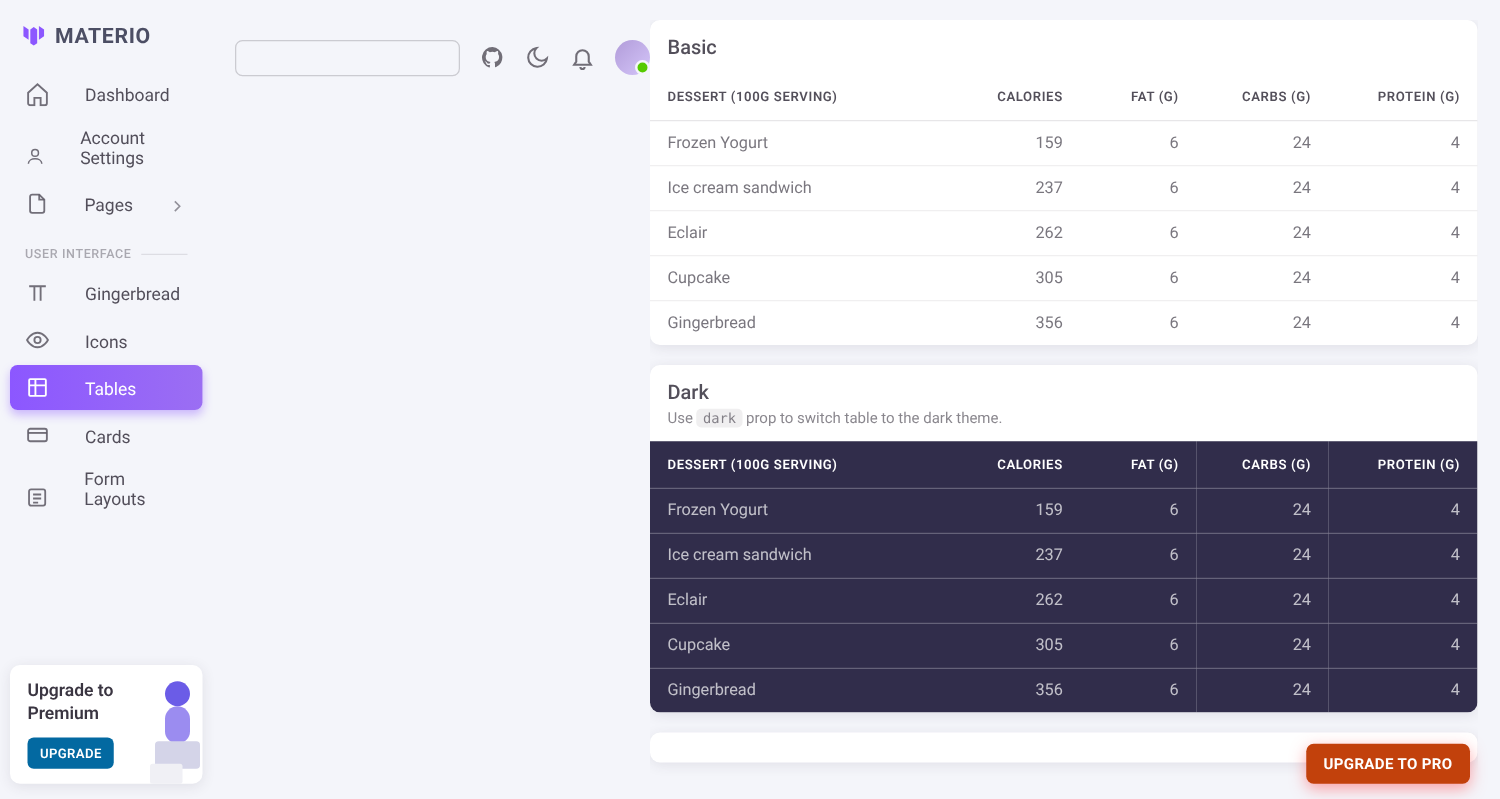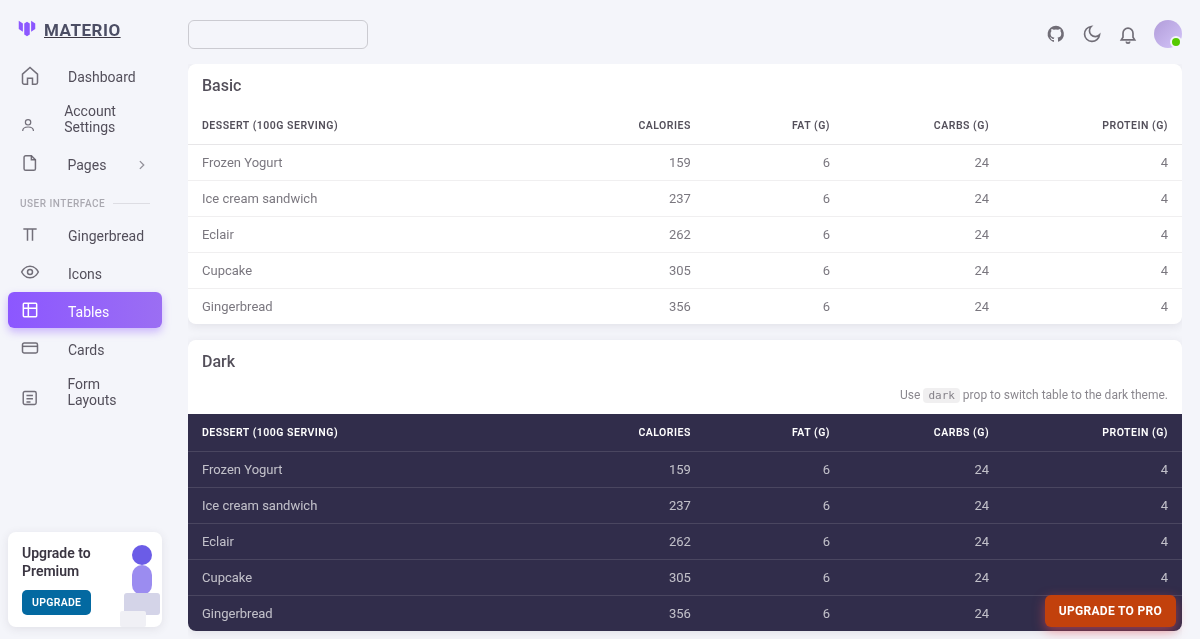--- a/index.html
+++ b/index.html
@@ -1,46 +1,46 @@
 <!DOCTYPE html>
 <html><head>
 <meta charset="utf-8">
 <style>
 * { box-sizing: border-box; margin: 0; padding: 0; }
 body { font-family: -apple-system, BlinkMacSystemFont, "Segoe UI", Roboto, sans-serif; background: #f4f5fa; color: #3a3541; width: 1200px; height: 639px; overflow: hidden; }
 .app { display: flex; width: 100%; height: 100%; }
 .sidebar { width: 170px; flex-shrink: 0; padding: 12px 8px; display: flex; flex-direction: column; position: relative; }
-.logo-wrap { display: flex; align-items: flex-end; gap: 6px; padding: 6px 8px 16px; text-decoration: underline; }
+.logo-wrap { display: flex; align-items: center; gap: 6px; padding: 6px 8px 16px; }
 .logo-icon { width: 22px; height: 22px; }
 .logo-text { font-size: 17px; font-weight: 700; letter-spacing: 0.5px; color: #4c4e64; }
 .nav-item { display: flex; align-items: flex-end; gap: 28px; padding: 8px 12px; border-radius: 6px; cursor: pointer; font-size: 14px; color: rgba(58,53,65,0.87); margin: 1px 0; }
 .nav-item svg { width: 20px; height: 20px; opacity: 0.8; }
 .nav-item .chev { margin-left: auto; width: 16px; height: 16px; opacity: 0.6; }
 .nav-item.active { background: linear-gradient(270deg, #9b6ef3, #8c57ff); color: #fff; box-shadow: 0 4px 8px rgba(140,87,255,0.4); }
 .nav-item.active svg { opacity: 1; }
 .nav-section { text-transform: uppercase; font-size: 10px; font-weight: 500; letter-spacing: 0.5px; color: rgba(58,53,65,0.4); padding: 16px 12px 6px; display:flex; align-items:center; gap:8px; }
 .nav-section::after { content:""; flex:1; height:1px; background: rgba(58,53,65,0.12); }
 .upgrade-card { margin-top: auto; background: #fff; border-radius: 8px; padding: 12px 14px; box-shadow: 0 2px 10px rgba(58,53,65,0.1); position: relative; }
 .upgrade-card .title { font-size: 14px; font-weight: 600; color: #3a3541; line-height: 1.3; }
 .upgrade-card .btn { display:inline-block; margin-top: 10px; background: #0369a1; color: #fff; font-size: 10.5px; font-weight: 600; padding: 6px 10px; border-radius: 5px; letter-spacing: 0.3px; text-align: center; }
 .upgrade-card .illus { position: absolute; right: -12px; bottom: -4px; width: 64px; height: 90px; }
-.main { flex: 1; display: flex; flex-direction: column; padding: 4px 18px 0; overflow: hidden; }
+.main { flex: 1; display: flex; flex-direction: row; padding: 16px 18px 0; overflow: hidden; }
 .topbar { display: flex; align-items: center; gap: 16px; height: 60px; }
 .search-wrap { width: 180px; height: 29px; border: 1px solid rgba(58,53,65,0.22); border-radius: 6px; display: flex; align-items: center; padding: 0 10px; gap: 8px; }
 .search-wrap svg { width: 16px; height: 16px; opacity: 0.5; }
 .search-input { border: none; outline: none; background: transparent; flex: 1; font-size: 14px; }
 .topbar-right { margin-left: auto; display: flex; align-items: center; gap: 16px; }
 .icon-btn { width: 20px; height: 20px; cursor: pointer; opacity: 0.7; }
 .avatar { width: 28px; height: 28px; border-radius: 50%; background: linear-gradient(135deg,#b19cd9,#d4c5f9); position: relative; }
 .avatar::after { content:""; position:absolute; bottom:0; right:0; width:8px; height:8px; background:#56ca00; border-radius:50%; border:2px solid #f4f5fa; }
 .content { flex:1; overflow-y: auto; padding-bottom: 60px; }
 .card { background: #fff; border-radius: 8px; box-shadow: 0 2px 10px rgba(58,53,65,0.1); margin-bottom: 16px; overflow: hidden; }
 .card-header { padding: 12px 14px; }
 .card-title { font-size: 16px; font-weight: 500; color: rgba(58,53,65,0.87); }
-.card-sub { font-size: 12px; color: rgba(58,53,65,0.6); margin-top: 17px; text-align: right; }
+.card-sub { font-size: 12px; color: rgba(58,53,65,0.6); margin-top: 4px; }
 .card-sub code { background: rgba(58,53,65,0.08); padding: 1px 5px; border-radius: 4px; font-size: 11px; }
 table { width: 100%; border-collapse: collapse; }
 thead th { text-align: right; font-size: 10.5px; font-weight: 600; letter-spacing: 0.5px; text-transform: uppercase; color: rgba(58,53,65,0.87); padding: 12px 14px; border-bottom: 1px solid rgba(58,53,65,0.12); }
 thead th:first-child { text-align: left; }
 tbody td { text-align: right; font-size: 13px; color: rgba(58,53,65,0.68); padding: 10px 14px; border-bottom: 1px solid rgba(58,53,65,0.08); margin-top: 43px; }
 tbody td:first-child { text-align: left; }
 tbody tr:last-child td { border-bottom: none; }
 .table-dark thead th { color: #fff; background:#312d4b; border-bottom-color: rgba(255,255,255,0.12);}
 .table-dark tbody { background: #312d4b; }
 .table-dark tbody td { color: rgba(255,255,255,0.7); border-bottom-color: rgba(255,255,255,0.12); }

